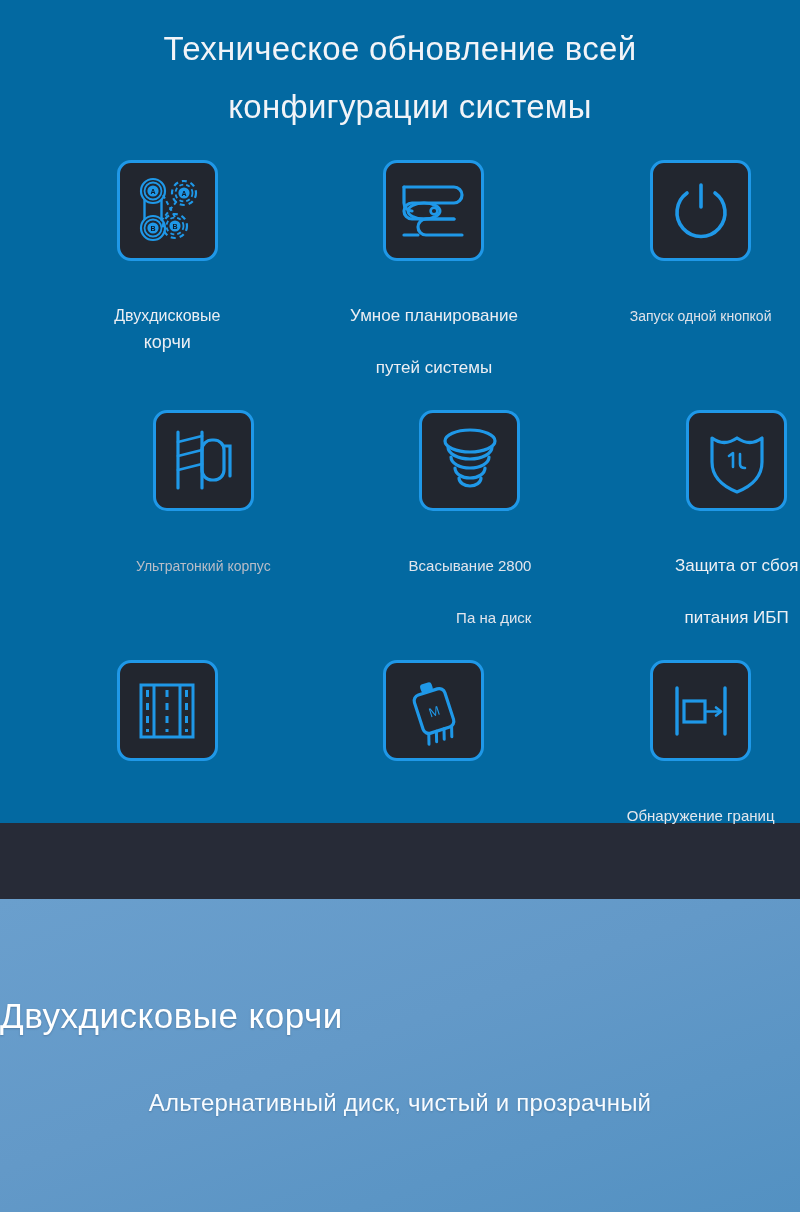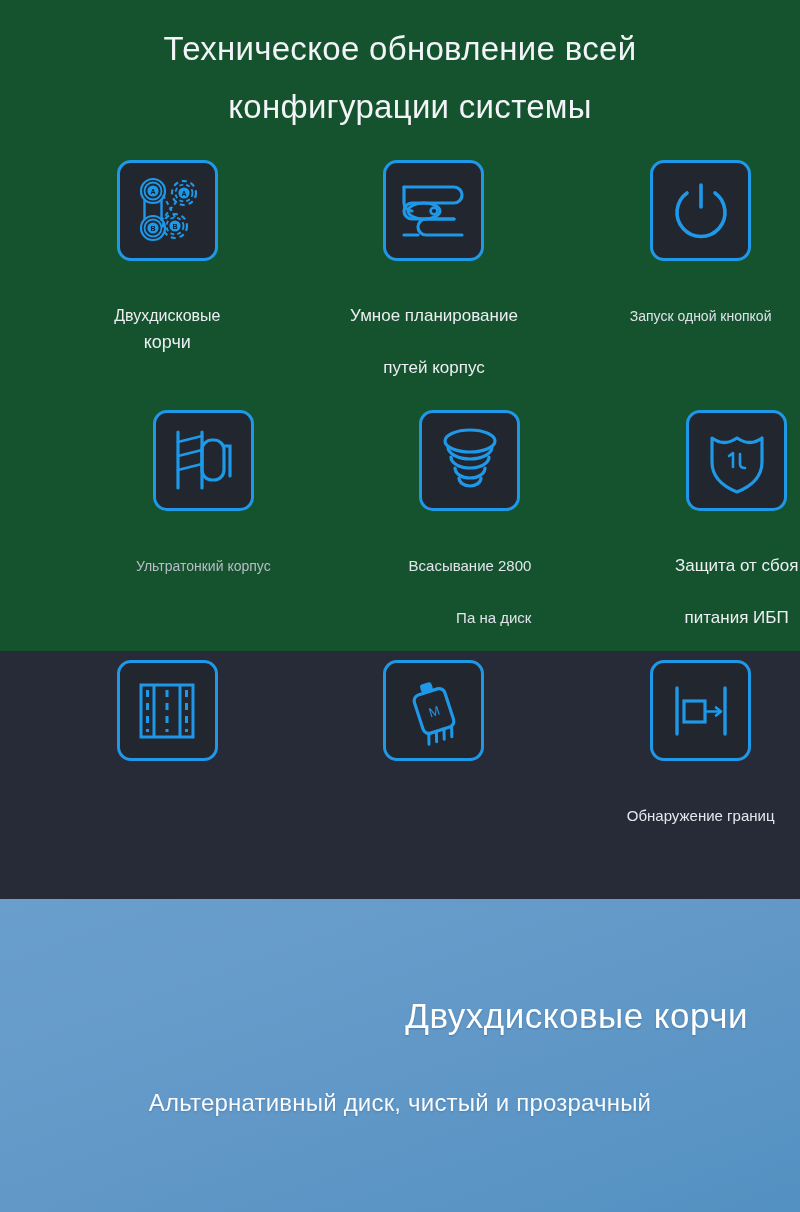--- a/index.html
+++ b/index.html
@@ -14,22 +14,22 @@
     overflow: hidden;
     position: relative;
   }
 
   
   .features-section {
     position: absolute;
     left: 0;
     top: 0;
     width: 800px;
-    height: 651px;
-    background: #14532d;
+    height: 823px;
+    background: #0369a1;
   }
 
   .headline {
     position: absolute;
     left: 0;
     top: 0;
     width: 800px;
     text-align: center;
     color: #f2f4f8;
     font-size: 33px;
@@ -109,21 +109,21 @@
     width: 800px;
     height: 313px;
     background: linear-gradient(160deg, #6a9fcd 0%, #6399c8 45%, #5391c2 100%);
     overflow: hidden;
   }
   .promo-title {
     position: absolute;
     left: 0;
     top: 97px;
     width: 748px;
-    text-align: right;
+    text-align: left;
     color: #ffffff;
     font-size: 35px;
     font-weight: 400;
     letter-spacing: 0.5px;
     text-shadow: 0 1px 2px rgba(40,70,100,0.35);
   }
   .promo-sub {
     position: absolute;
     left: 0;
     top: 190px;
@@ -192,21 +192,21 @@
             <path d="M8 14 H58 a8 8 0 0 1 0 16 H16 a8 8 0 0 0 0 16 H58" stroke="#1f98e8" stroke-width="3.2" stroke-linecap="round" fill="none"></path>
             <path d="M58 46 H30 a8 8 0 0 0 0 16 H66" stroke="#1f98e8" stroke-width="3.2" stroke-linecap="round" fill="none"></path>
             <path d="M8 62 H22" stroke="#1f98e8" stroke-width="3.2" stroke-linecap="round"></path>
             <path d="M8 14 V30 a8 8 0 0 0 8 8" stroke="#1f98e8" stroke-width="3.2" stroke-linecap="round" fill="none"></path>
             <ellipse cx="28" cy="38" rx="16" ry="8" stroke="#1f98e8" stroke-width="3" fill="none"></ellipse>
             <circle cx="38" cy="38" r="3.4" stroke="#1f98e8" stroke-width="2.6" fill="none"></circle>
           </svg>
         </div>
         <div class="cell-label lbl-b">
           <span>Умное планирование</span><br>
-          <span>путей корпус</span>
+          <span>путей системы</span>
         </div>
       </div>
 
       <div class="cell">
         <div class="icon-box">
           <svg width="68" height="68" viewBox="0 0 68 68" fill="none">
             <path d="M20 16 a24 24 0 1 0 28 0" stroke="#1f98e8" stroke-width="3.6" stroke-linecap="round" fill="none"></path>
             <line x1="34" y1="8" x2="34" y2="30" stroke="#1f98e8" stroke-width="3.6" stroke-linecap="round"></line>
           </svg>
         </div>

